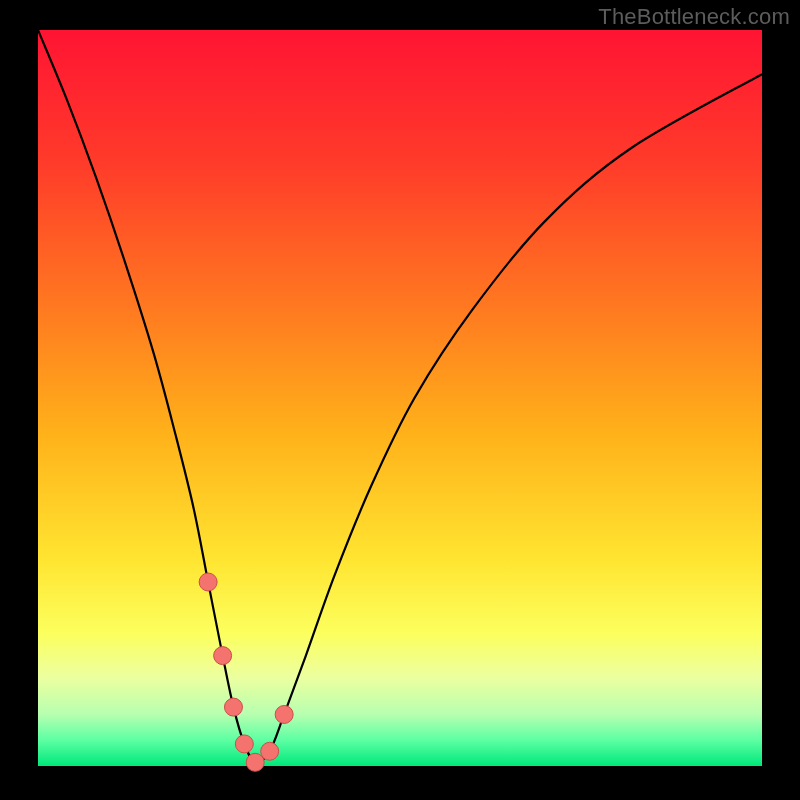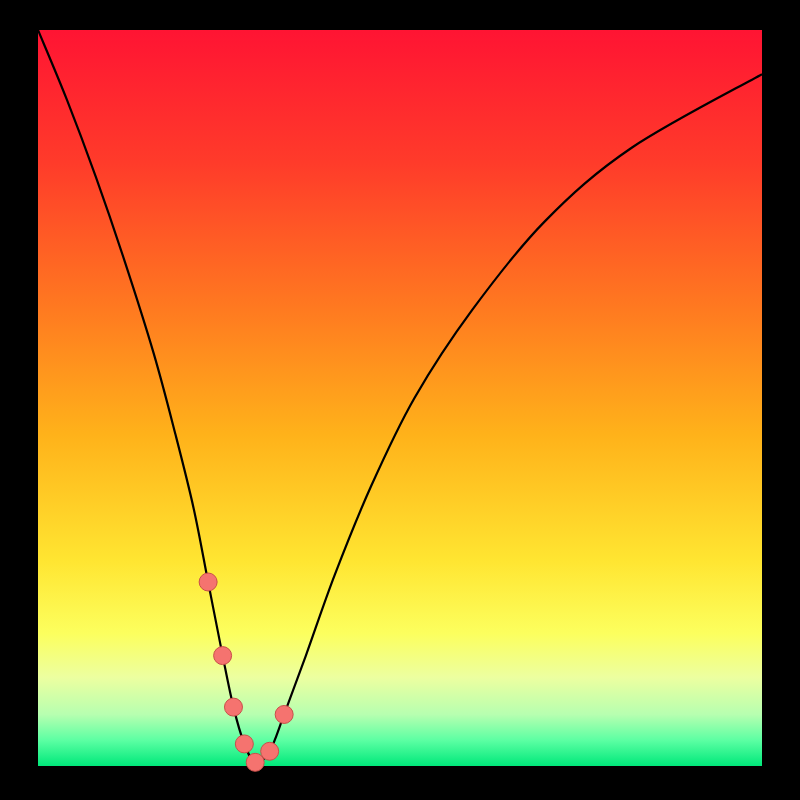--- a/index.html
+++ b/index.html
@@ -32,20 +32,21 @@
     position: absolute;
     left: 0; top: 0;
     width: 800px; height: 800px;
   }
 </style>
 </head>
 <body>
 
 <div class="frame">
 
+  <div class="watermark">TheBottleneck.com</div>
 
   <svg class="plot" viewBox="0 0 800 800">
     <defs>
       <linearGradient id="bg-grad" x1="0" y1="0" x2="0" y2="1">
           <stop offset="0%" stop-color="#ff1433"></stop>
           <stop offset="18%" stop-color="#ff3b2a"></stop>
           <stop offset="38%" stop-color="#ff7a20"></stop>
           <stop offset="55.00000000000001%" stop-color="#ffb21a"></stop>
           <stop offset="72%" stop-color="#ffe531"></stop>
           <stop offset="82%" stop-color="#fcff5e"></stop>

